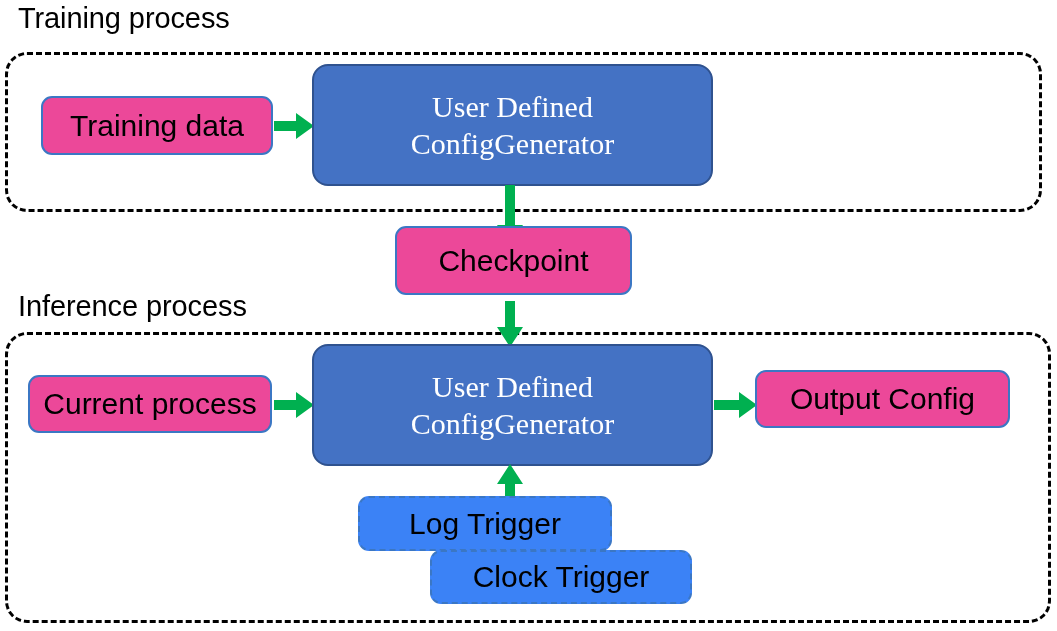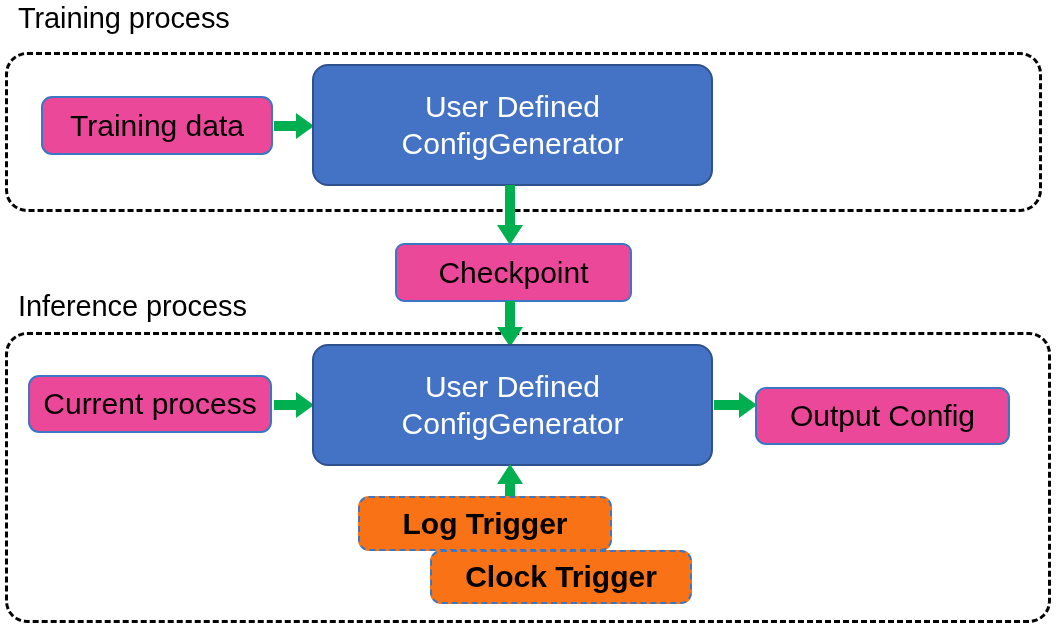--- a/index.html
+++ b/index.html
@@ -66,49 +66,48 @@
     border-radius: 16px;
     display: flex;
     flex-direction: column;
     align-items: center;
     justify-content: center;
     color: #ffffff;
     font-size: 30px;
     line-height: 1.25;
     white-space: nowrap;
   }
-  .node-filled .ln { display: block; }
+  .node-filled .ln { display: block; font-family: Liberation Serif, serif; }
 
   
   .node-trigger {
     position: absolute;
     box-sizing: border-box;
     border: 2px dashed #3b77c4;
     border-radius: 11px;
-    background: #f97316;
+    background: #3b82f6;
     display: flex;
     align-items: center;
     justify-content: center;
     color: #000000;
     font-size: 30px;
     white-space: nowrap;
-    font-weight: bold;
   }
 
   
   .arrow {
     position: absolute;
   }
   .arrow svg { display: block; overflow: visible; }
 
   
   #node-training-data   { left: 41px;  top: 96px;  width: 232px; height: 59px; }
-  #node-checkpoint      { left: 395px; top: 243px; width: 237px; height: 59px; border-radius: 9px; }
+  #node-checkpoint      { left: 395px; top: 226px; width: 237px; height: 69px; }
   #node-current-status  { left: 28px;  top: 375px; width: 244px; height: 58px; }
-  #node-output-config   { left: 755px; top: 387px; width: 255px; height: 58px; }
+  #node-output-config   { left: 755px; top: 370px; width: 255px; height: 58px; }
 
   #node-udcg-train { left: 312px; top: 64px;  width: 401px; height: 122px; }
   #node-udcg-infer { left: 312px; top: 344px; width: 401px; height: 122px; }
 
   #node-log-trigger   { left: 358px; top: 496px; width: 254px; height: 55px; z-index: 3; }
   #node-clock-trigger { left: 430px; top: 550px; width: 262px; height: 54px; z-index: 4; }
 
   
   #arrow-data-to-train    { left: 274px; top: 113px; }
   #arrow-train-to-ckpt    { left: 497px; top: 185px; }

